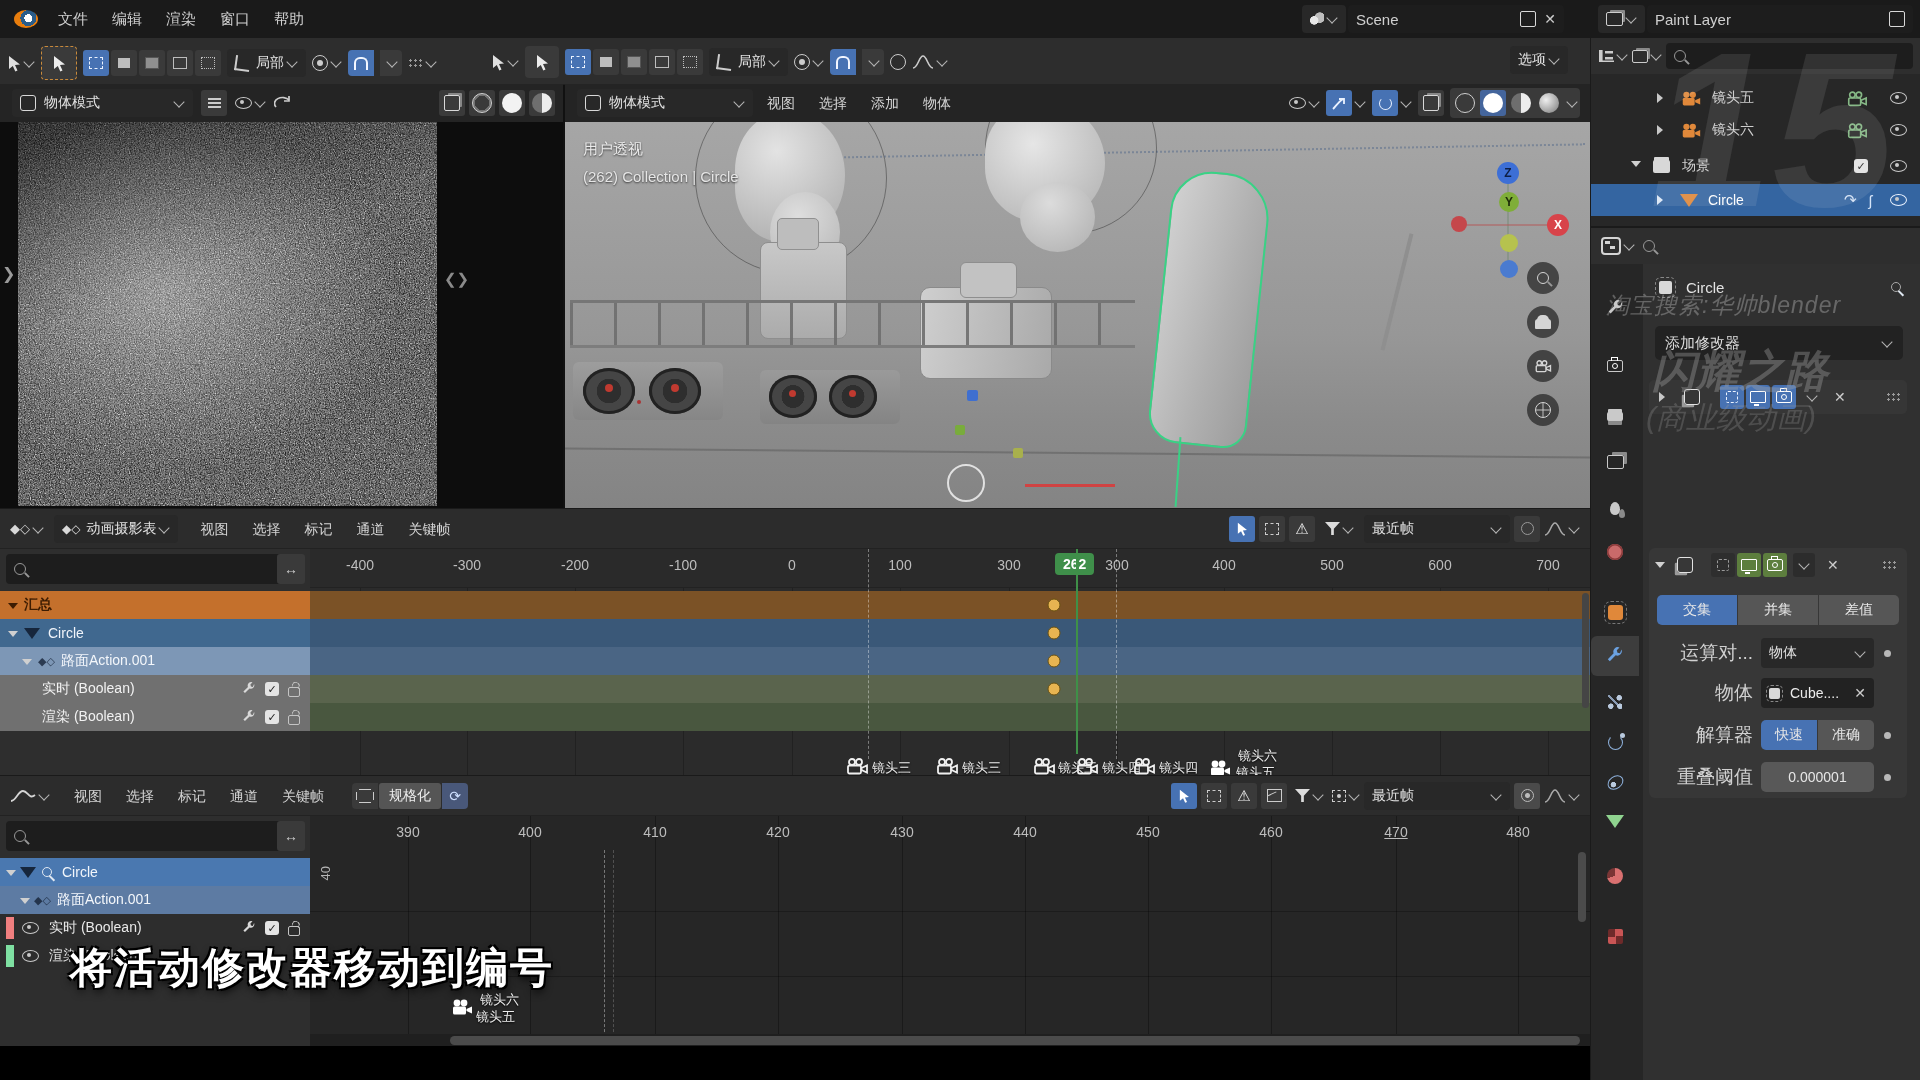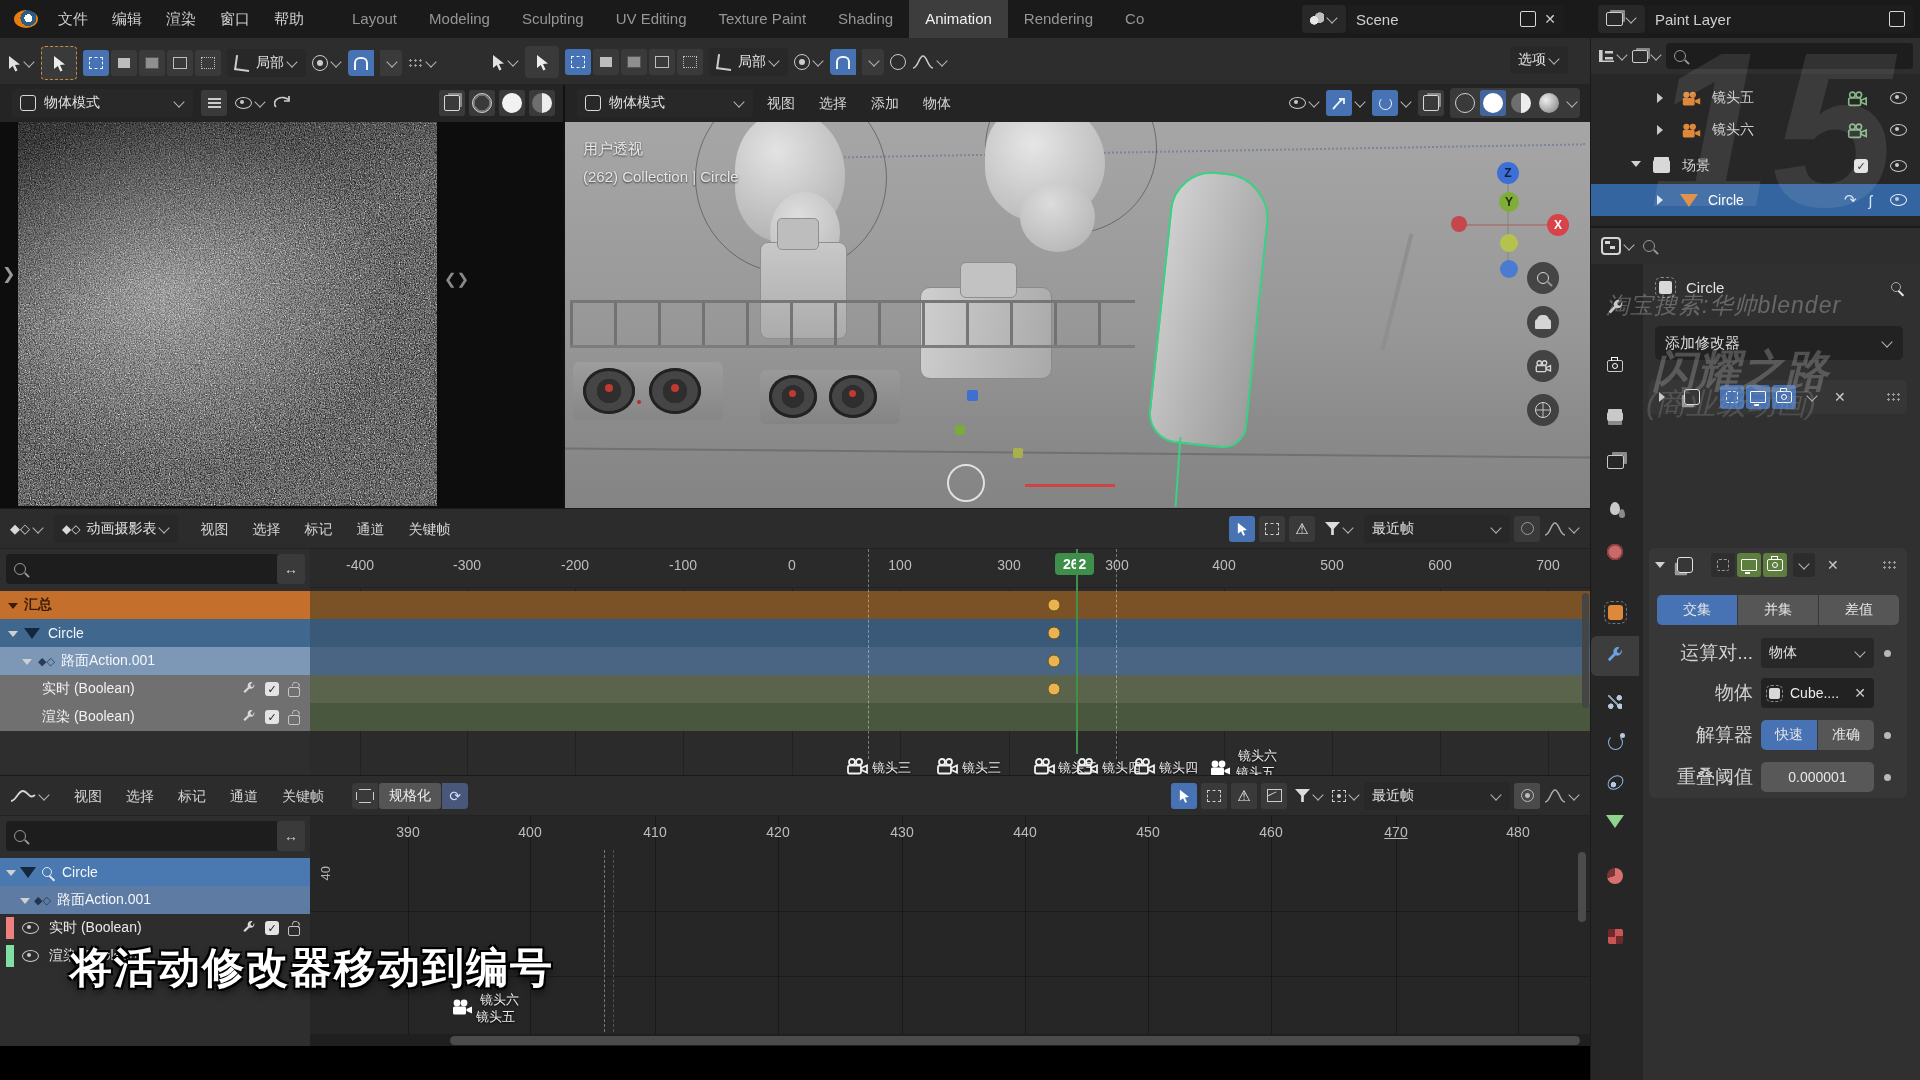--- a/index.html
+++ b/index.html
@@ -63,31 +63,20 @@
 
 <div id="stage">
 
   <div class="abs row" style="left:0;top:0;width:1920px;height:38px;background:#1a1a1a;">
     <div style="width:24px;height:18px;margin:0 8px 0 14px;background:radial-gradient(circle at 60% 45%, #fff 0 4px, #2a5d8a 4px 8px, #e87d0d 8px);border-radius:50% 50% 50% 50%;"></div>
     <div class="menu-item">文件</div>
     <div class="menu-item">编辑</div>
     <div class="menu-item">渲染</div>
     <div class="menu-item">窗口</div>
     <div class="menu-item">帮助</div>
-    <div class="row" style="margin-left:20px;">
-      <div class="tab">Layout</div>
-      <div class="tab">Modeling</div>
-      <div class="tab">Sculpting</div>
-      <div class="tab">UV Editing</div>
-      <div class="tab">Texture Paint</div>
-      <div class="tab">Shading</div>
-      <div class="tab active">Animation</div>
-      <div class="tab">Rendering</div>
-      <div class="tab" style="overflow:hidden;max-width:40px;">Co</div>
-    </div>
 
     <div class="abs row" style="left:1302px;top:5px;height:28px;">
       <div class="dd" style="height:28px;">
         <span style="width:14px;height:14px;background:radial-gradient(circle at 30% 60%, #e8e8e8 0 4px, transparent 4.5px),radial-gradient(circle at 70% 40%, #bdbdbd 0 5px, transparent 5.5px);display:inline-block;"></span>
         <span class="chv"></span>
       </div>
       <div class="field" style="height:28px;width:200px;margin-left:2px;font-size:15px;">
         <span>Scene</span>
         <span style="margin-left:auto" class="sq-ico"></span>
         <span class="xg" style="margin-left:8px;">✕</span>
@@ -995,15 +984,15 @@
             <span>0.000001</span>
           </div>
         <span class="dot-anim" style="position:static;margin:0 8px 0 10px;"></span>
       </div>
     </div>
   </div>
 
   <div class="wm" style="left:1650px;top:20px;font-size:220px;font-style:italic;font-weight:bold;color:rgba(235,235,235,0.10);line-height:1;z-index:40;">15</div>
   <div class="wm" style="left:1606px;top:290px;font-size:23px;letter-spacing:1px;color:rgba(205,205,205,0.35);z-index:40;">淘宝搜索:华帅blender</div>
   <div class="wm" style="left:1652px;top:342px;font-size:44px;font-weight:bold;color:rgba(170,170,170,0.35);z-index:40;">闪耀之路</div>
-  <div class="wm" style="left:1646px;top:384px;font-size:30px;color:rgba(150,150,150,0.30);z-index:40;">(商业级动画)</div>
+  <div class="wm" style="left:1646px;top:398px;font-size:30px;color:rgba(150,150,150,0.30);z-index:40;">(商业级动画)</div>
 
 </div>
 
 </body></html>

